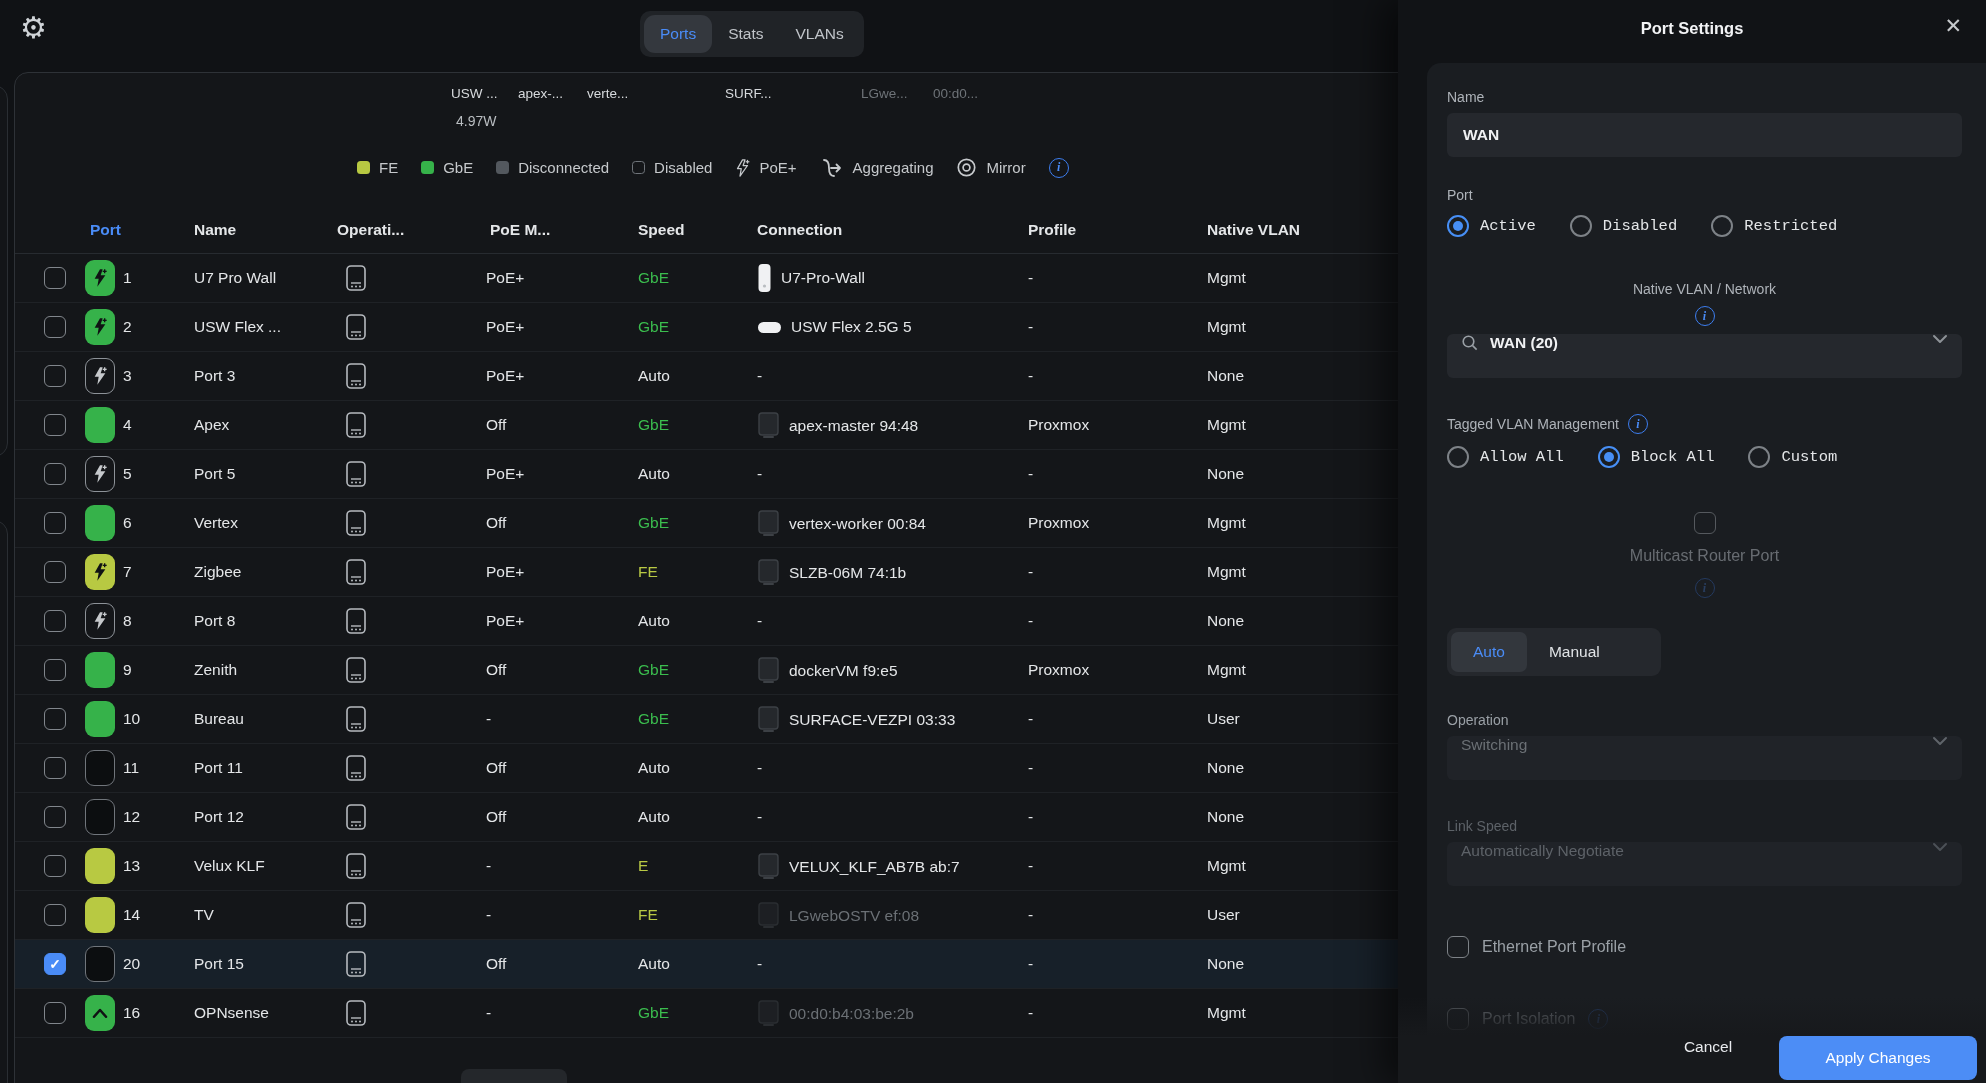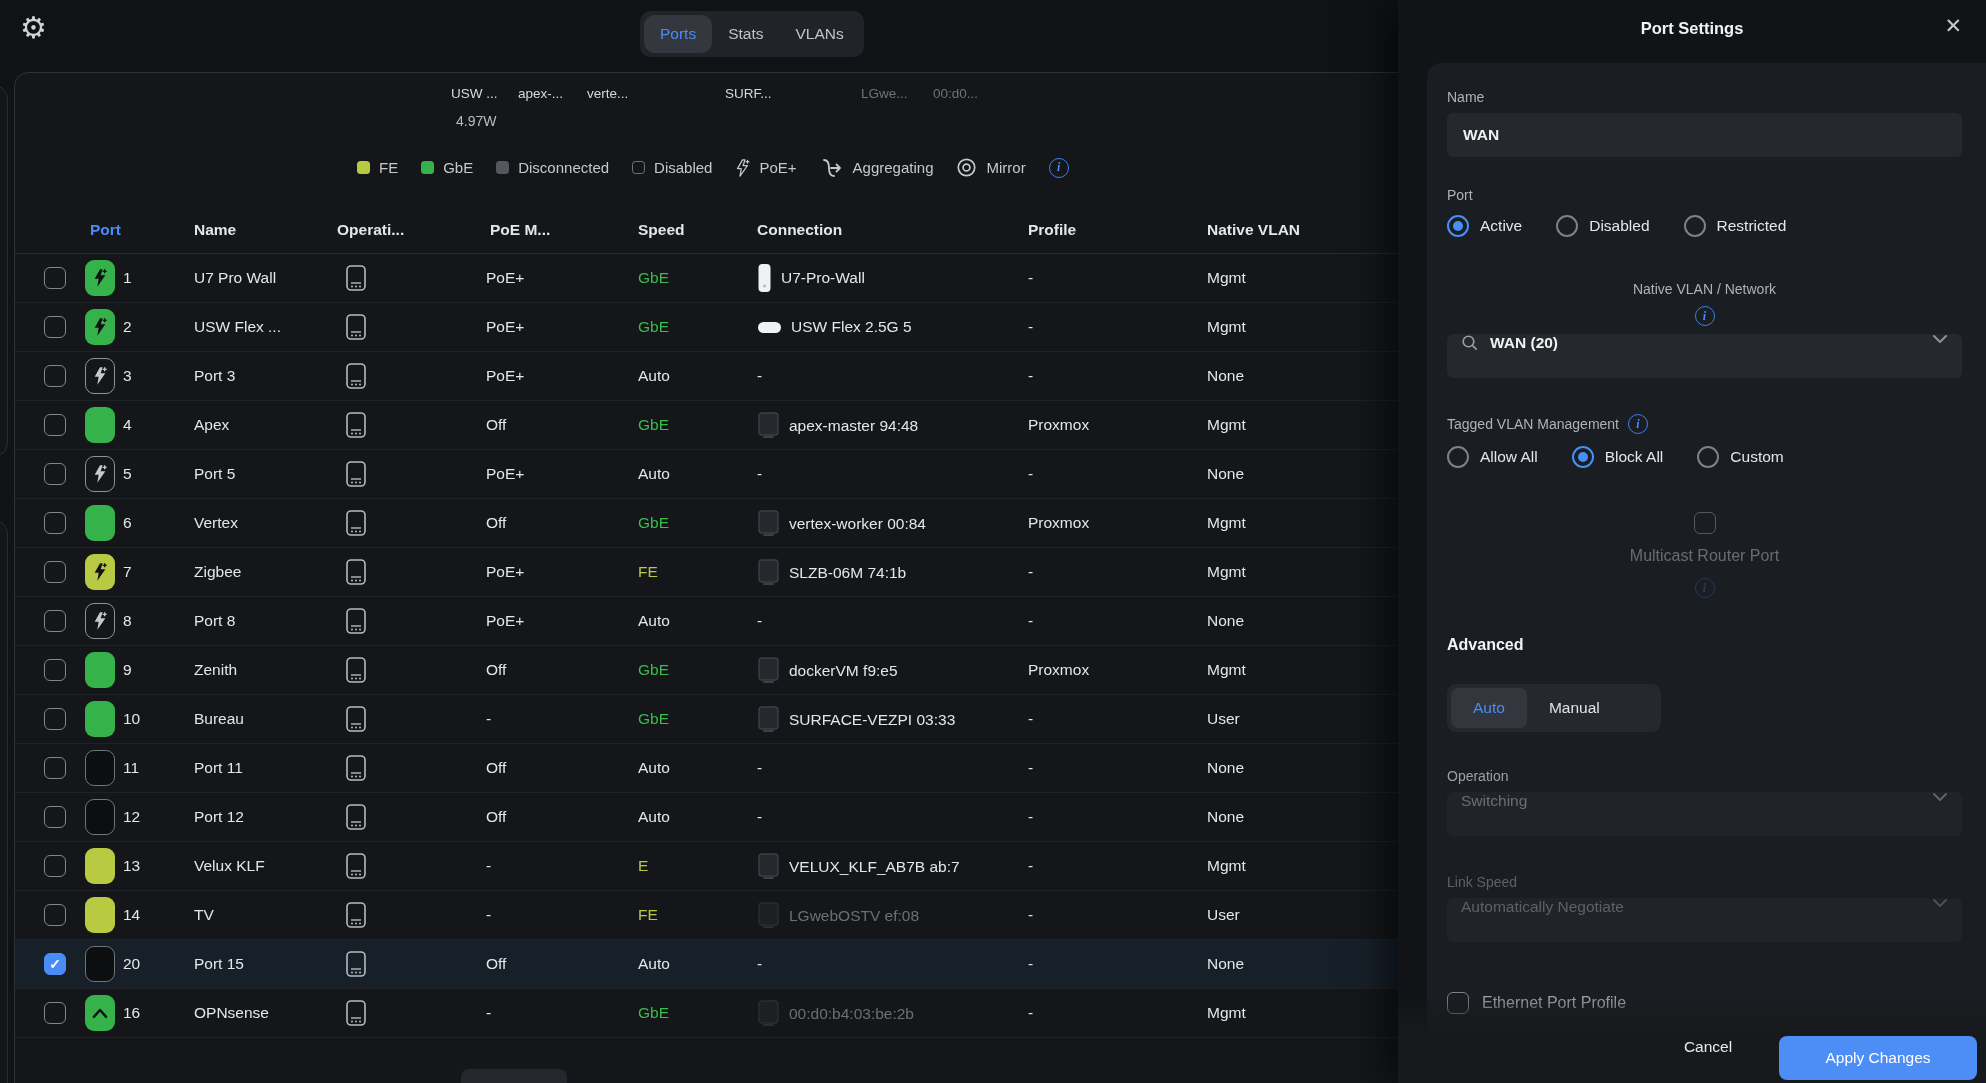--- a/index.html
+++ b/index.html
@@ -82,21 +82,21 @@
   .text-input { margin-top:8px; width:515px; height:44px; background:#25282d; border-radius:6px;
     display:flex; align-items:center; padding:0 16px; font-size:15.5px; font-weight:bold; color:#f0f1f3; cursor:text; }
   .select { margin-top:8px; width:515px; height:44px; background:#25282d; border-radius:6px;
     display:flex; align-items:flex-start; padding:0 14px; gap:11px; font-size:15.5px; cursor:pointer; position:relative; }
   .select .val { font-weight:bold; color:#f0f1f3; }
   .select .chev { position:absolute; right:14px; }
   .select.disabled { background:#202328; cursor:default; }
   .select.disabled .val { font-weight:normal; color:#6b7075; }
   .select.dimmer .val { color:#5d6268; }
 
-  .radio-row { margin-top:12px; display:flex; align-items:center; gap:34px; }
+  .radio-row { margin-top:12px; display:flex; align-items:center; gap:34px;font-family:Liberation Mono, monospace; }
   .radio-opt { display:flex; align-items:center; gap:11px; font-size:15.5px; color:#e4e6e8; cursor:pointer; }
   .radio { width:22px; height:22px; border-radius:50%; border:2px solid #7d8287; position:relative; flex:0 0 auto; }
   .radio.on { border-color:#478ff5; }
   .radio.on::after { content:""; position:absolute; left:50%; top:50%; width:10px; height:10px;
     transform:translate(-50%,-50%); border-radius:50%; background:#478ff5; }
 
   .check-row { display:flex; align-items:center; gap:13px; font-size:15.5px; color:#9aa0a6; cursor:pointer; }
   .cb { width:22px; height:22px; border:1.5px solid #7d8287; border-radius:6px; flex:0 0 auto; }
   .check-row.dim { opacity:.6; }
 
@@ -757,21 +757,20 @@
         <span>Custom</span>
       </div>
     </div>
 
     <div class="check-row dim mt44">
       <span class="cb"></span>
       <span style="font-size:16px;">Multicast Router Port</span>
       <span class="info-icon dim">i</span>
     </div>
 
-    <div class="section-heading mt38">Advanced</div>
 
     <div class="segmented">
       <div class="seg active">Auto</div>
       <div class="seg">Manual</div>
     </div>
 
     <div class="field-label mt36">Operation</div>
     <div class="select disabled">
       <span class="val">Switching</span>
       <svg class="chev" width="16" height="10" viewBox="0 0 16 10">

